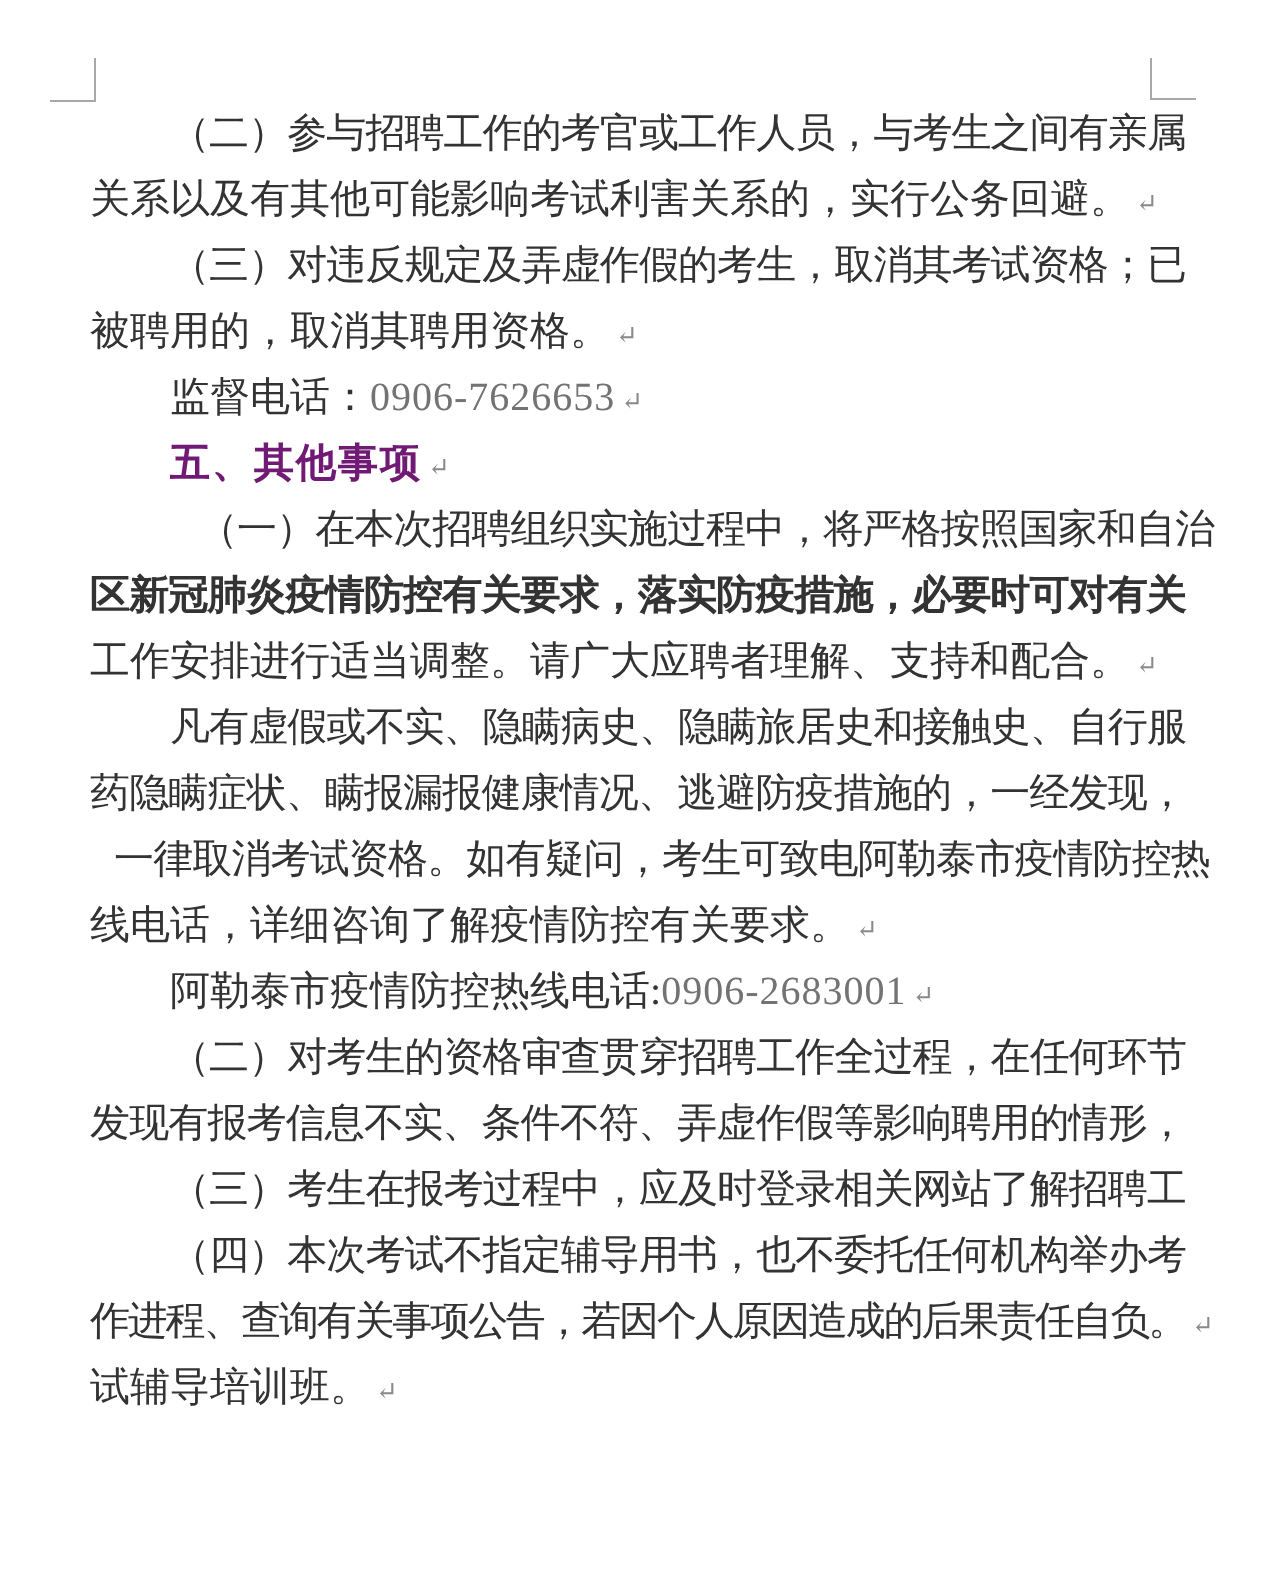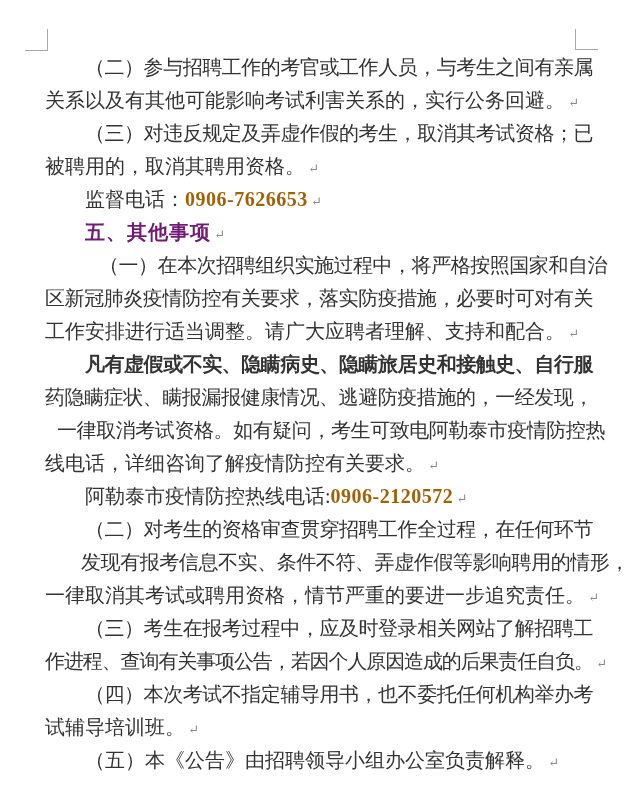--- a/index.html
+++ b/index.html
@@ -44,22 +44,22 @@
     white-space: nowrap;
   }
   .indent { text-indent: 2em; }
   .heading .t {
     font-weight: bold;
     color: #701a75;
     font-family: "Liberation Sans", "DejaVu Sans", sans-serif;
     letter-spacing: 1px;
   }
   .num {
-    font-weight: bold;
-    color: #a16207;
+    font-weight: normal;
+    color: #737373;
     letter-spacing: 0.5px;
   }
   .pilcrow {
     color: #8a8a8a;
     font-size: 13px;
     margin-left: 3px;
     vertical-align: baseline;
   }
 </style>
 </head>
@@ -79,44 +79,42 @@
     <div class="line j indent"><span class="t" style="letter-spacing: -0.461538px;">（三）对违反规定及弄虚作假的考生，取消其考试资格；已</span></div>
 
     <div class="line"><span class="t">被聘用的，取消其聘用资格。</span><span class="pilcrow">↵</span></div>
 
     <div class="line indent"><span class="t">监督电话：</span><span class="num">0906-7626653</span><span class="pilcrow">↵</span></div>
 
     <div class="line indent heading"><span class="t">五、其他事项</span><span class="pilcrow">↵</span></div>
 
     <div class="line j indent"><span class="t" style="letter-spacing: -0.461538px; margin-left: 14px;">（一）在本次招聘组织实施过程中，将严格按照国家和自治</span></div>
 
-    <div class="line j"><span class="t" style="letter-spacing: -0.428571px;">区新冠肺炎疫情防控有关要求，落实防疫措施，必要时可对有关</span></div>
+    <div class="line j"><span class="t" style="letter-spacing: -0.428571px; font-weight: bold;">区新冠肺炎疫情防控有关要求，落实防疫措施，必要时可对有关</span></div>
 
     <div class="line"><span class="t">工作安排进行适当调整。请广大应聘者理解、支持和配合。</span><span class="pilcrow">↵</span></div>
 
-    <div class="line j indent"><span class="t" style="letter-spacing: -0.461538px; font-weight: bold;">凡有虚假或不实、隐瞒病史、隐瞒旅居史和接触史、自行服</span></div>
+    <div class="line j indent"><span class="t" style="letter-spacing: -0.461538px;">凡有虚假或不实、隐瞒病史、隐瞒旅居史和接触史、自行服</span></div>
 
     <div class="line j"><span class="t" style="letter-spacing: -0.428571px;">药隐瞒症状、瞒报漏报健康情况、逃避防疫措施的，一经发现，</span></div>
 
     <div class="line j"><span class="t" style="letter-spacing: -0.428571px; margin-left: 12px;">一律取消考试资格。如有疑问，考生可致电阿勒泰市疫情防控热</span></div>
 
     <div class="line"><span class="t">线电话，详细咨询了解疫情防控有关要求。</span><span class="pilcrow">↵</span></div>
 
-    <div class="line indent"><span class="t">阿勒泰市疫情防控热线电话:</span><span class="num">0906-2120572</span><span class="pilcrow">↵</span></div>
+    <div class="line indent"><span class="t">阿勒泰市疫情防控热线电话:</span><span class="num">0906-2683001</span><span class="pilcrow">↵</span></div>
 
     <div class="line j indent"><span class="t" style="letter-spacing: -0.461538px; font-family: Liberation Serif, serif;">（二）对考生的资格审查贯穿招聘工作全过程，在任何环节</span></div>
 
-    <div class="line j"><span class="t" style="letter-spacing: -0.428571px; margin-left: 36px;">发现有报考信息不实、条件不符、弄虚作假等影响聘用的情形，</span></div>
+    <div class="line j"><span class="t" style="letter-spacing: -0.428571px;">发现有报考信息不实、条件不符、弄虚作假等影响聘用的情形，</span></div>
 
-    <div class="line"><span class="t">一律取消其考试或聘用资格，情节严重的要进一步追究责任。</span><span class="pilcrow">↵</span></div>
 
     <div class="line j indent"><span class="t" style="letter-spacing: -0.461538px;">（三）考生在报考过程中，应及时登录相关网站了解招聘工</span></div>
 
+    <div class="line j indent"><span class="t" style="letter-spacing: -0.461538px;">（四）本次考试不指定辅导用书，也不委托任何机构举办考</span></div>
+
     <div class="line j"><span class="t" style="letter-spacing: -1.10345px;">作进程、查询有关事项公告，若因个人原因造成的后果责任自负。</span><span class="pilcrow">↵</span></div>
-
-    <div class="line j indent"><span class="t" style="letter-spacing: -0.461538px;">（四）本次考试不指定辅导用书，也不委托任何机构举办考</span></div>
 
     <div class="line"><span class="t">试辅导培训班。</span><span class="pilcrow">↵</span></div>
 
-    <div class="line indent"><span class="t">（五）本《公告》由招聘领导小组办公室负责解释。</span><span class="pilcrow">↵</span></div>
 
   </div>
 </div>
 
 </body></html>

